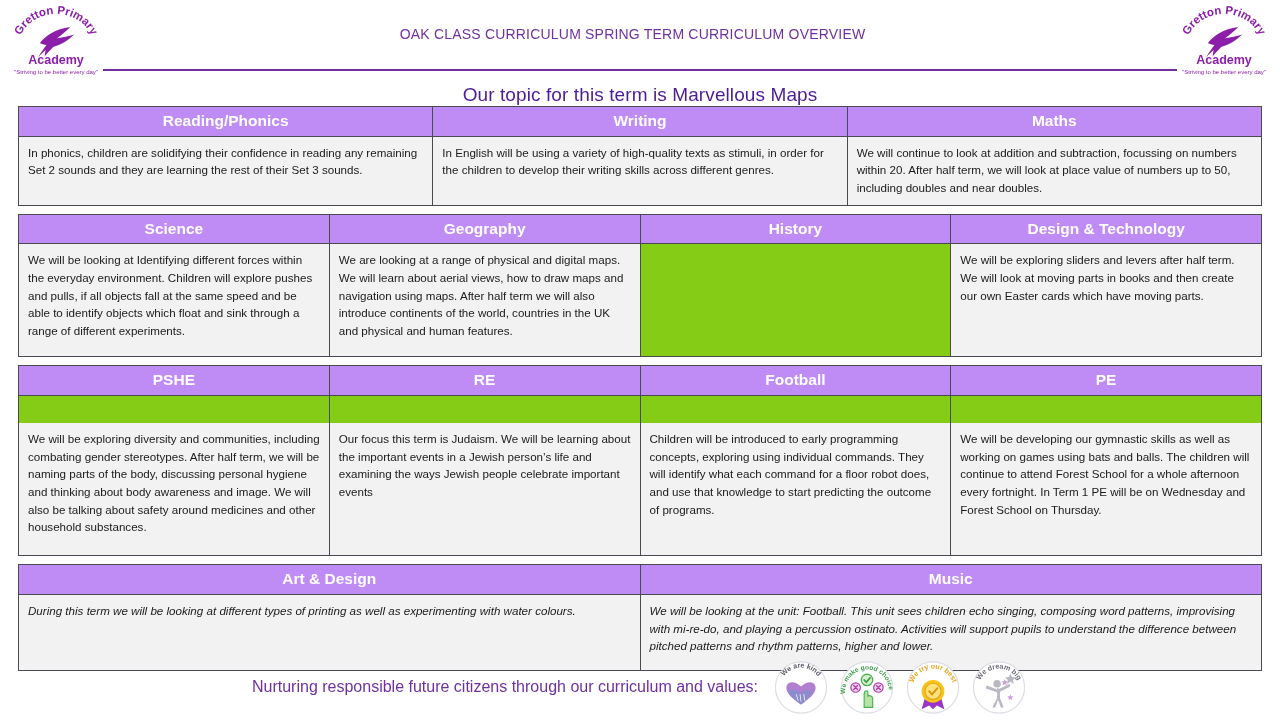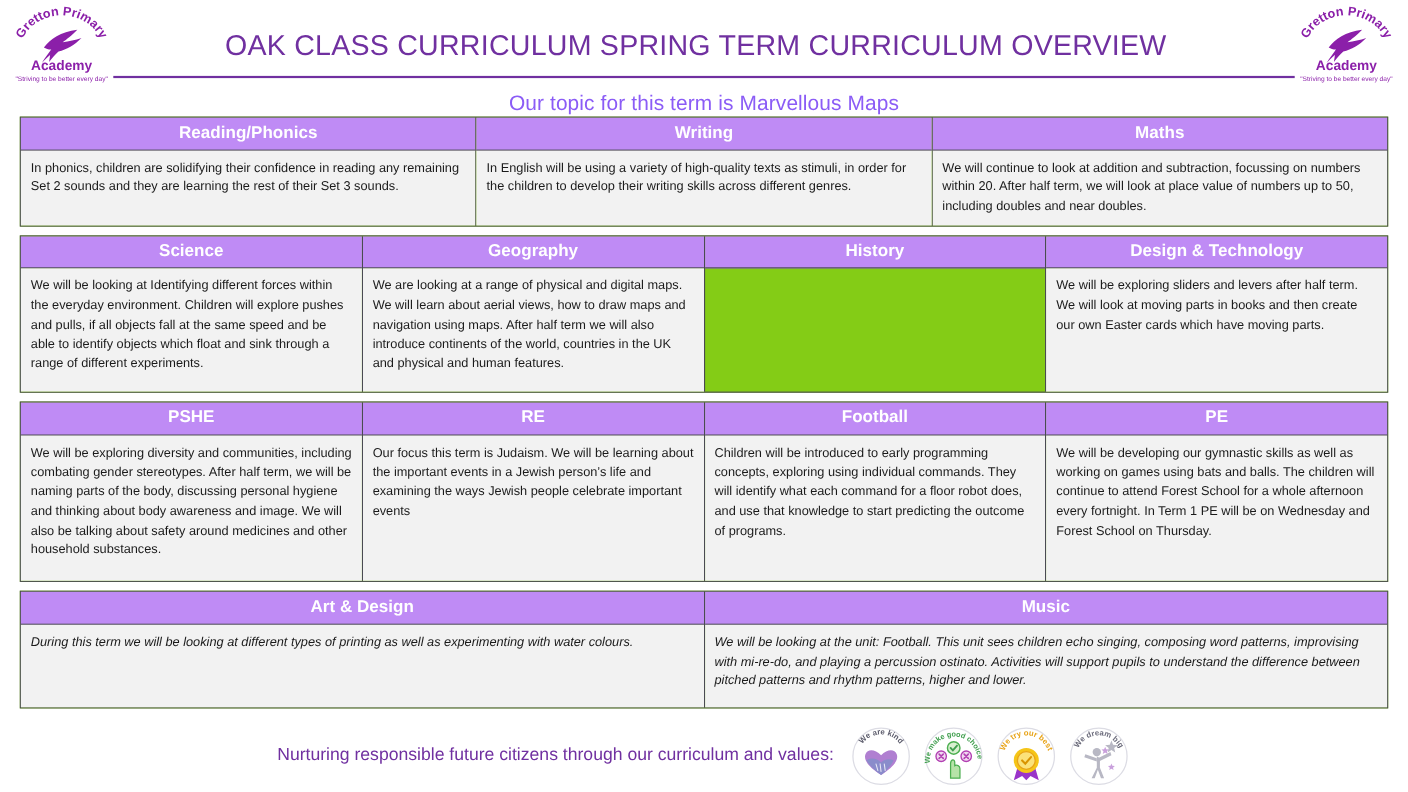--- a/index.html
+++ b/index.html
@@ -29,36 +29,36 @@
   .logo-right { right: 8px; }
   .logo svg { display: block; }
 
   .header-title {
     position: absolute;
     left: 110px;
     right: 125px;
     top: 26px;
     text-align: center;
     color: #7030a0;
-    font-size: 26px;
+    font-size: 14px;
     letter-spacing: 0.2px;
     white-space: nowrap;
   }
   .header-rule {
     position: absolute;
     left: 103px;
     right: 103px;
     top: 69px;
     height: 1.5px;
     background: #7030a0;
   }
 
   .subtitle {
     text-align: center;
-    color: #8b5cf6;
+    color: #4c1d95;
     font-size: 19px;
     margin-top: 6px;
     margin-bottom: 0;
     letter-spacing: 0.1px;
   }
 
   
   .table-block {
     margin: 0 18px 8px 18px;
     border: 1.4px solid #4a4a52;
@@ -91,21 +91,21 @@
     color: #1a1a1a;
     font-size: 11.6px;
     line-height: 1.52;
     padding: 7px 9px 8px 9px;
     flex: 1 1 auto;
   }
 
   
   .row-1 .col-body { min-height: 57px; }
   .row-2 .col-body { min-height: 112px; }
-  .row-3 .col-body { min-height: 132px; }
+  .row-3 .col-body { min-height: 132px; margin-top: 27px; }
   .row-4 .col-body { min-height: 75px; font-style: italic; }
 
   
   .footer {
     position: absolute;
     left: 0;
     right: 0;
     bottom: 4px;
     height: 58px;
     display: flex;

